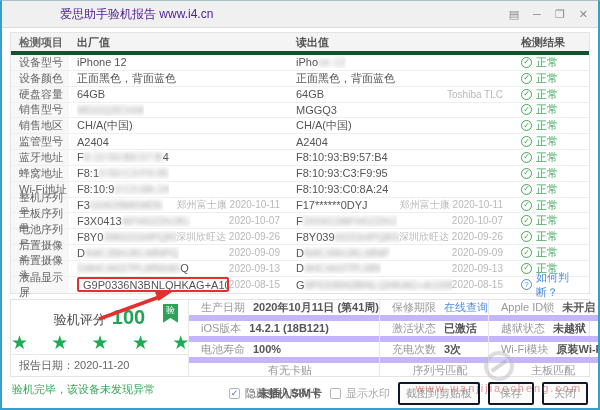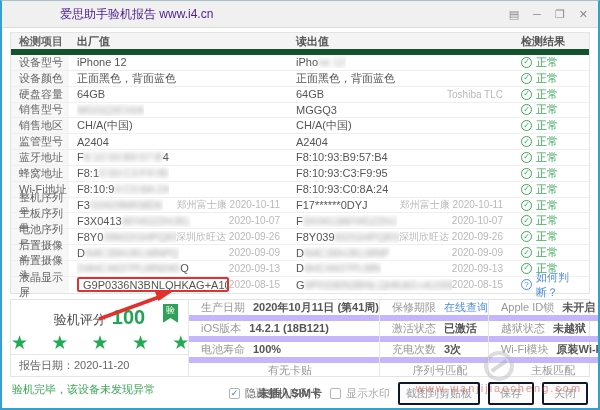--- a/index.html
+++ b/index.html
@@ -15,21 +15,21 @@
     display:flex; align-items:center; padding:0 10px; 
   }
   .title { font-size:12px; color:#4c1d95;margin-left:48px; }
   .win-controls { margin-left:auto; display:flex; gap:14px; align-items:center; }
   .win-btn { font-size:11px; color:#8a8a8a; cursor:default; line-height:1; }
   
   .content { padding:4px 8px 0 8px; }
   .tbl { border:1px solid #e4e4e4; font-size:11px; color:#555; }
   .trow { display:flex; align-items:center; height:15.85px; border-bottom:1px solid #efefef; background:#fff; }
   .trow:last-child { border-bottom:none; }
-  .thead { height:22px; background:#f4f4f4; color:#555; font-weight:bold; border-bottom:6px solid #14532d; }
+  .thead { height:22px; background:#f4f4f4; color:#555; font-weight:bold; border-bottom:4px solid #14532d; }
   .c-label { width:58px; padding-left:8px; background:#f7f7f7; align-self:stretch; display:flex; align-items:center; color:#666; flex-shrink:0; }
   .thead .c-label { background:#f4f4f4; }
   .c-factory { width:219px; padding-left:8px; display:flex; align-items:center; flex-shrink:0; position:relative; }
   .c-read { width:223px; padding-left:8px; display:flex; align-items:center; flex-shrink:0; }
   .c-result { flex:1; padding-left:10px; display:flex; align-items:center; gap:4px; }
   .val { white-space:nowrap; overflow:hidden; }
   .note { margin-left:auto; padding-right:8px; color:#b9b9b9; font-size:10px; white-space:nowrap; }
   .blurred { filter:blur(2.4px); color:#9a9a9a; user-select:none; }
   .hl-box { border:2px solid #e0312e; padding:0 4px; border-radius:2px; display:inline-flex; align-items:center; height:15px; }
   .ok { color:#3cab58; }

